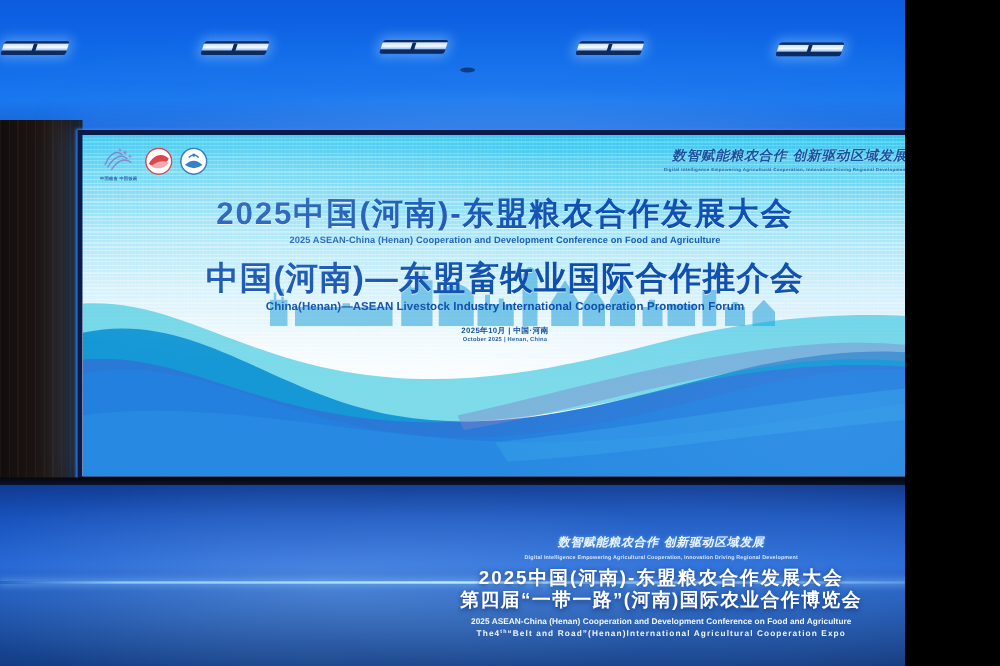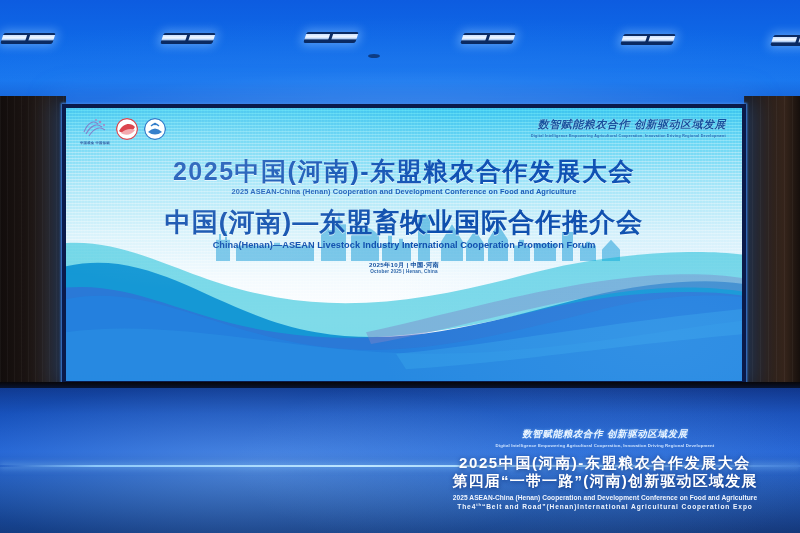--- a/index.html
+++ b/index.html
@@ -1,19 +1,19 @@
 <!DOCTYPE html>
 <html><head>
 <meta charset="utf-8">
 <style>
   html,body{margin:0;padding:0;background:#000;}
   body{font-family:"Liberation Sans","DejaVu Sans",sans-serif;}
 
   #stage{
-    position:relative;width:800px;height:533px;overflow:hidden;
+    position:relative;width:724px;height:533px;overflow:hidden;
     background:#0b3fa8;
   }
 
   
   .room-ceiling{
     position:absolute;left:0;top:0;width:800px;height:112px;
     background:
       radial-gradient(120% 150% at 50% 120%, rgba(120,190,255,.55) 0%, rgba(60,140,240,.25) 38%, rgba(0,0,0,0) 70%),
       linear-gradient(180deg,#0d5ce0 0%,#0f6ae8 40%,#1474ee 72%,#0c4fc4 100%);
   }
@@ -274,18 +274,18 @@
   </div>
 
   <div class="wall-shadowtop"></div>
   <div class="wall-lower"></div>
   <div class="floor-line"></div>
 
   <div class="banner">
     <div class="b-slogan-cn">数智赋能粮农合作 创新驱动区域发展</div>
     <div class="b-slogan-en">Digital Intelligence Empowering Agricultural Cooperation, Innovation Driving Regional Development</div>
     <div class="b-t1">2025中国(河南)-东盟粮农合作发展大会</div>
-    <div class="b-t2">第四届“一带一路”(河南)创新驱动区域发展</div>
+    <div class="b-t2">第四届“一带一路”(河南)国际农业合作博览会</div>
     <div class="b-en1">2025 ASEAN-China (Henan) Cooperation and Development Conference on Food and Agriculture</div>
     <div class="b-en2"><span>The4</span><span class="sup">th</span><span>“Belt and Road”(Henan)International Agricultural Cooperation Expo</span></div>
   </div>
 
 </div>
 
 </body></html>

